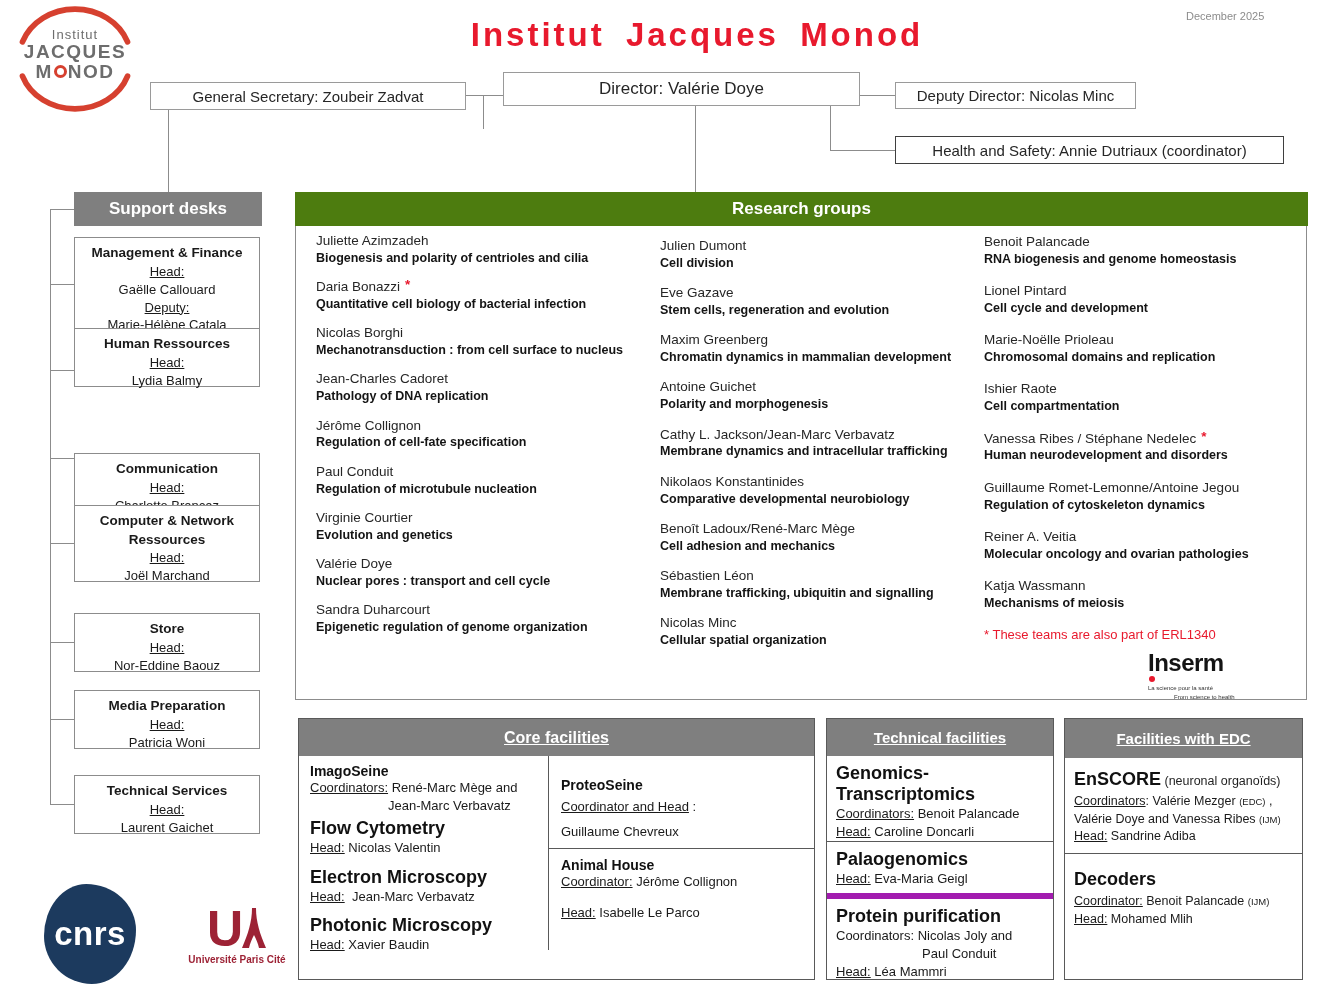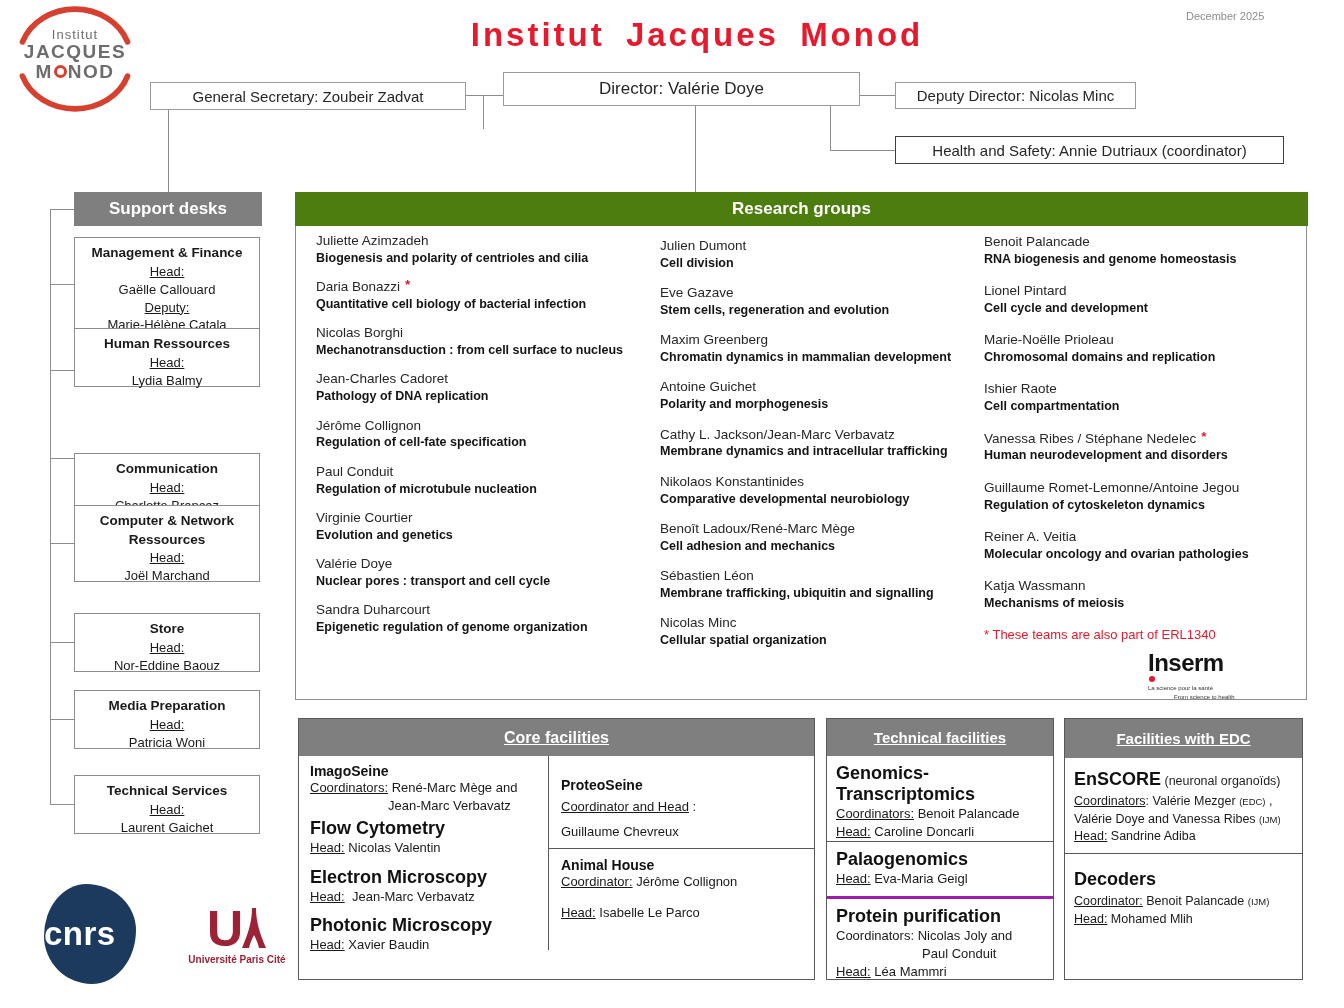--- a/index.html
+++ b/index.html
@@ -101,34 +101,34 @@
   .cf-right { flex:1; display:flex; flex-direction:column; }
   .cf-proteo { height:93px; border-bottom:1px solid #595959; padding:21px 12px; }
   .cf-animal { flex:1; padding:8px 12px; }
   .cf-ind { padding-left:78px; }
   .cf-unit { margin-top:9px; }
 
   .tf { left:826px; top:718px; width:228px; height:262px; }
   .tf .fac-hdr { height:37px; font-size:15px; }
   .tf-cell { padding:7px 9px; }
   .tf-c1 { height:86px; border-bottom:1px solid #595959; }
-  .tf-c2 { height:57px; border-bottom:3px solid #a21caf; }
+  .tf-c2 { height:57px; border-bottom:6px solid #a21caf; }
   .tf-ind { padding-left:86px; }
 
   .edc { left:1064px; top:718px; width:239px; height:262px; }
   .edc .fac-hdr { height:39px; font-size:15px; }
   .edc-cell { padding:8px 9px; font-size:12.5px; line-height:1.5; }
   .edc-c1 { height:96px; border-bottom:1px solid #595959; }
   .edc .frow { font-size:12.5px; }
   .tag { font-size:9.5px; }
 
   
   .cnrs-blob { position:absolute; left:44px; top:884px; width:92px; height:100px;
     background:#1c3a5e; border-radius:46% 54% 48% 52% / 52% 46% 54% 48%;
-    display:flex; align-items:center; }
+    display:flex; align-items:center; justify-content:center; }
   .cnrs-text { color:#fff; font-size:33px; font-weight:bold; letter-spacing:0.5px; }
   .upc { position:absolute; left:182px; top:894px; width:110px; text-align:center; }
   .upc-row { display:flex; align-items:flex-end; justify-content:center; height:56px; }
   .upc-u { font-size:50px; font-weight:bold; color:#9d2235; line-height:0.82; }
   .upc-tower { margin-left:-2px; }
   .upc-label { margin-top:4px; font-size:10px; font-weight:bold; color:#9d2235; }
 </style>
 </head>
 <body>
 

